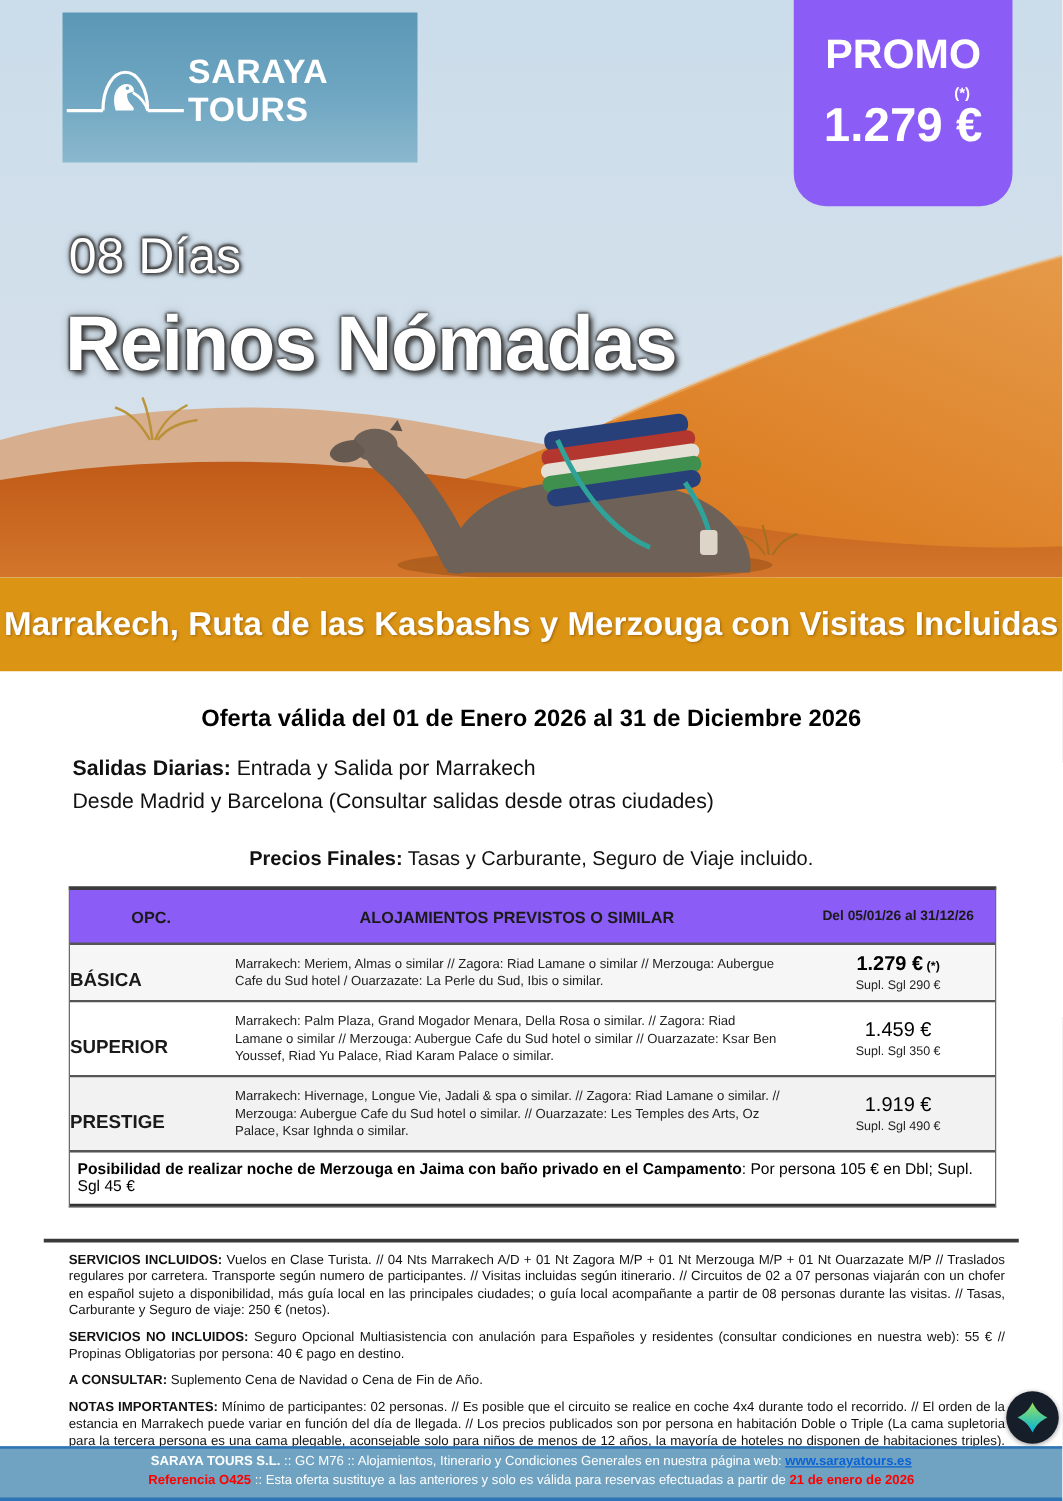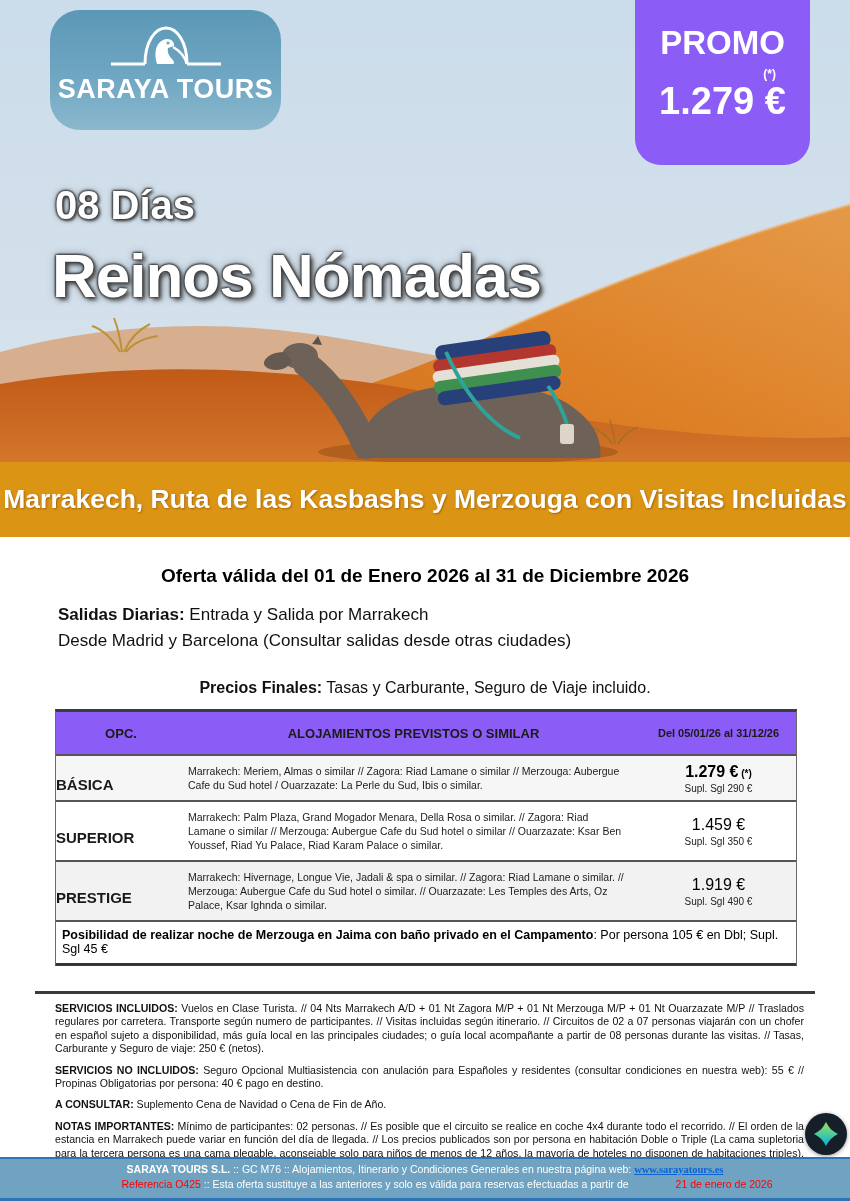--- a/index.html
+++ b/index.html
@@ -5,39 +5,39 @@
   html,body{margin:0;padding:0;background:#e8e8e8;}
   .page{
     position:relative;width:850px;height:1201px;margin:0 auto;
     background:#ffffff;overflow:hidden;
     font-family:"Liberation Sans",sans-serif;color:#1a1a1a;
   }
   
   .hero{position:absolute;top:0;left:0;width:850px;height:462px;overflow:hidden;}
   .hero svg{display:block;}
   .logo{
-    position:absolute;top:10px;left:50px;width:231px;height:120px;
+    position:absolute;top:10px;left:50px;width:284px;height:120px;
     background:linear-gradient(180deg,#5b98b6 0%,#6fa6c2 55%,#8ab8cd 100%);
-    display:flex;flex-direction:column;align-items:center;justify-content:flex-start;
-    padding-top:8px;box-sizing:border-box;border-radius:30px;
+    display:flex;flex-direction:row;align-items:center;justify-content:flex-start;
+    padding-top:8px;box-sizing:border-box;
   }
   .logo-text{
     color:#ffffff;font-weight:bold;font-size:27px;letter-spacing:.5px;margin-top:-2px;
   }
   .promo{
     position:absolute;top:0;right:40px;width:175px;height:165px;
     background:#8b5cf6;border-radius:0 0 26px 26px;
     color:#ffffff;text-align:center;box-sizing:border-box;padding-top:26px;
   }
   .promo-label{font-size:33px;font-weight:bold;line-height:34px;}
   .promo-ast{font-size:12px;font-weight:bold;text-align:right;padding-right:34px;line-height:16px;margin-top:6px;}
   .promo-price{font-size:38px;font-weight:bold;line-height:38px;}
   .promo-note{font-size:27px;font-weight:bold;line-height:32px;margin-top:2px;}
   .hero-duration{
-    position:absolute;top:183px;left:55px;color:#fff;font-weight:bold;font-size:40px;
+    position:absolute;top:183px;left:55px;color:#fff;font-weight:normal;font-size:40px;
     text-shadow:2px 2px 3px rgba(55,55,55,.9),-1px -1px 2px rgba(55,55,55,.7),
                 1px -1px 2px rgba(55,55,55,.7),-1px 1px 2px rgba(55,55,55,.7),0 0 6px rgba(60,60,60,.6);
   }
   .hero-title{
     position:absolute;top:240px;left:52px;color:#fff;font-weight:bold;font-size:62px;letter-spacing:-1px;
     text-shadow:3px 3px 4px rgba(55,55,55,.9),-1px -1px 2px rgba(55,55,55,.75),
                 1px -1px 2px rgba(55,55,55,.75),-1px 1px 2px rgba(55,55,55,.75),0 0 8px rgba(60,60,60,.55);
   }
   
   .banner{
@@ -84,22 +84,22 @@
     margin:0 0 8px 0;font-size:10.6px;line-height:13.4px;color:#111;text-align:justify;
   }
   .fine .lbl{font-weight:bold;}
   
   .footer{
     position:absolute;left:0;bottom:0;width:850px;height:36px;
     background:#6fa3c1;border-top:2px solid #2e75b6;border-bottom:3px solid #2e75b6;
     text-align:center;color:#ffffff;font-size:10.5px;line-height:15px;padding-top:3px;box-sizing:content-box;
   }
   .footer .brand{font-weight:bold;}
-  .footer a{color:#0b62d6;font-weight:bold;text-decoration:underline;font-family:Liberation Serif, serif;}
-  .footer .red{color:#ff0000;font-weight:normal;margin-left:44px;}
+  .footer a{color:#0b62d6;font-weight:bold;text-decoration:underline;}
+  .footer .red{color:#ff0000;font-weight:bold;}
   
   .assistant-badge{
     position:absolute;right:3px;bottom:46px;width:42px;height:42px;border-radius:50%;
     background:#161e2a;display:flex;align-items:center;justify-content:center;cursor:pointer;
     box-shadow:0 1px 4px rgba(0,0,0,.4);
   }
 </style>
 </head>
 <body>
 

